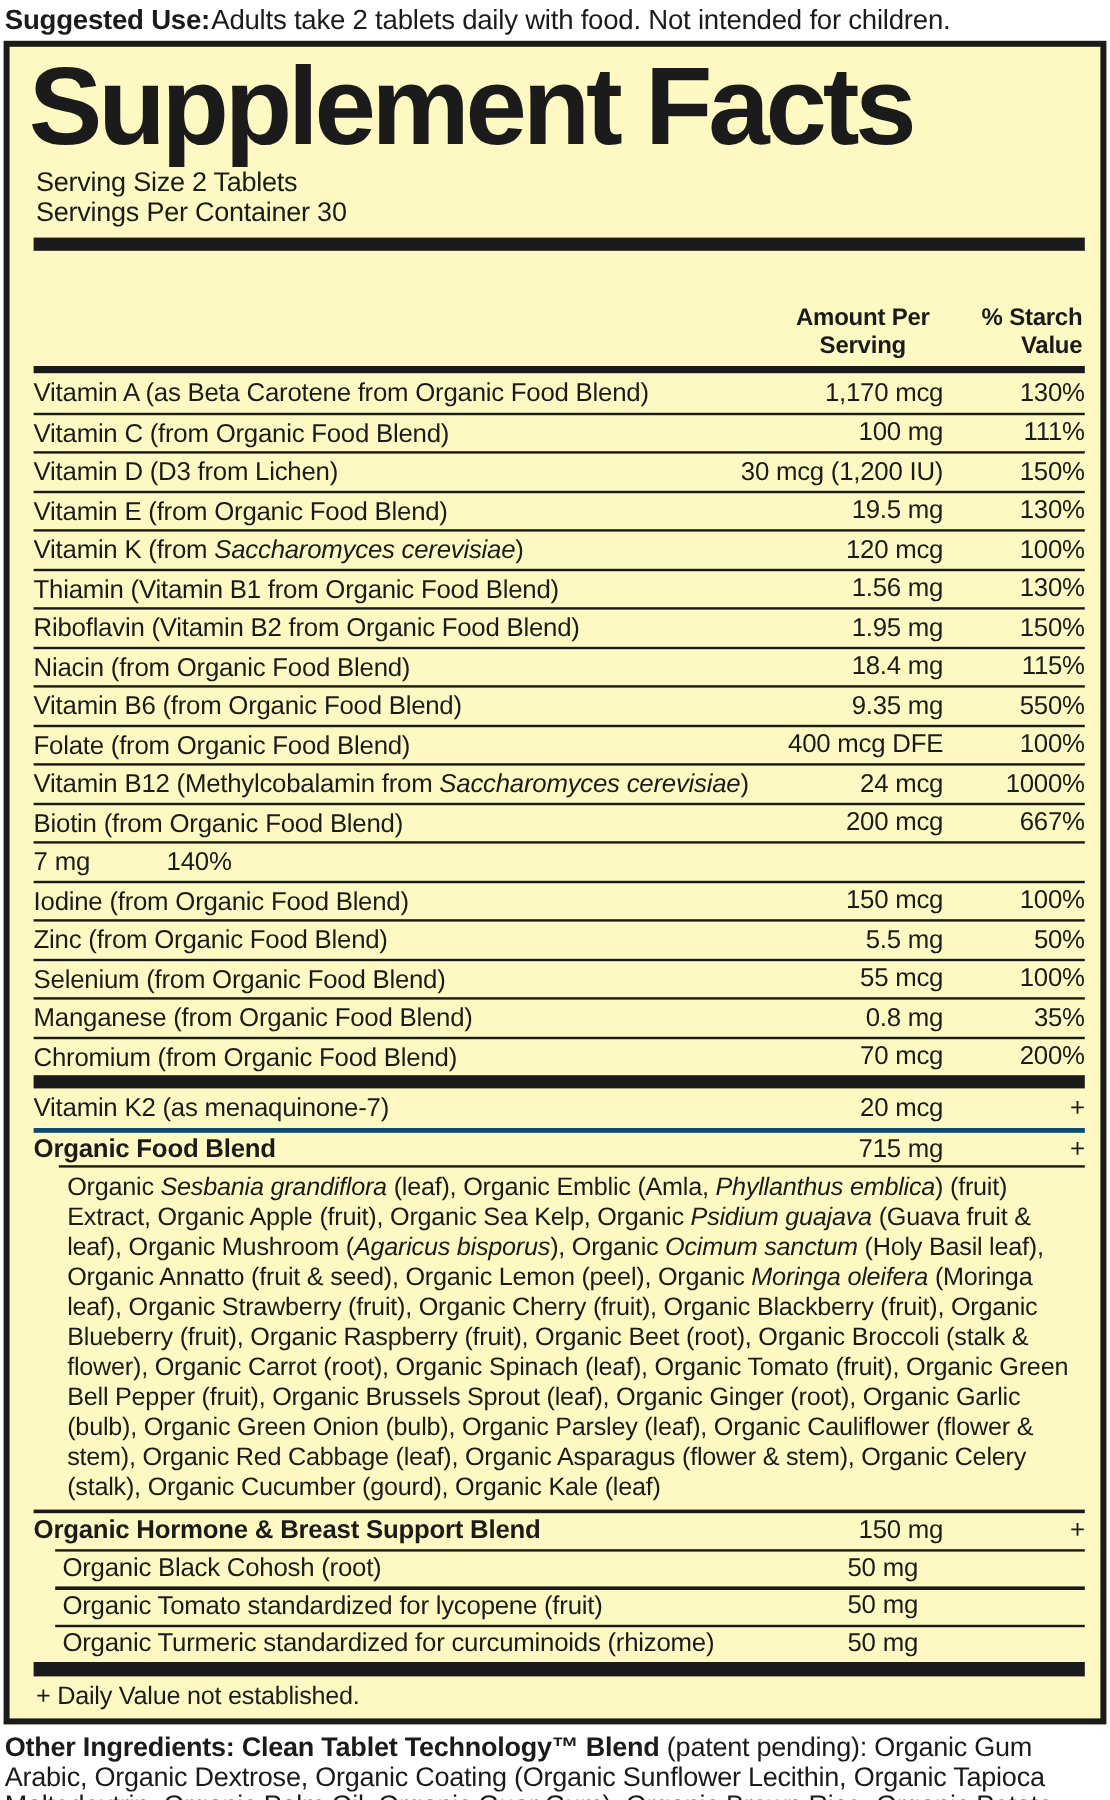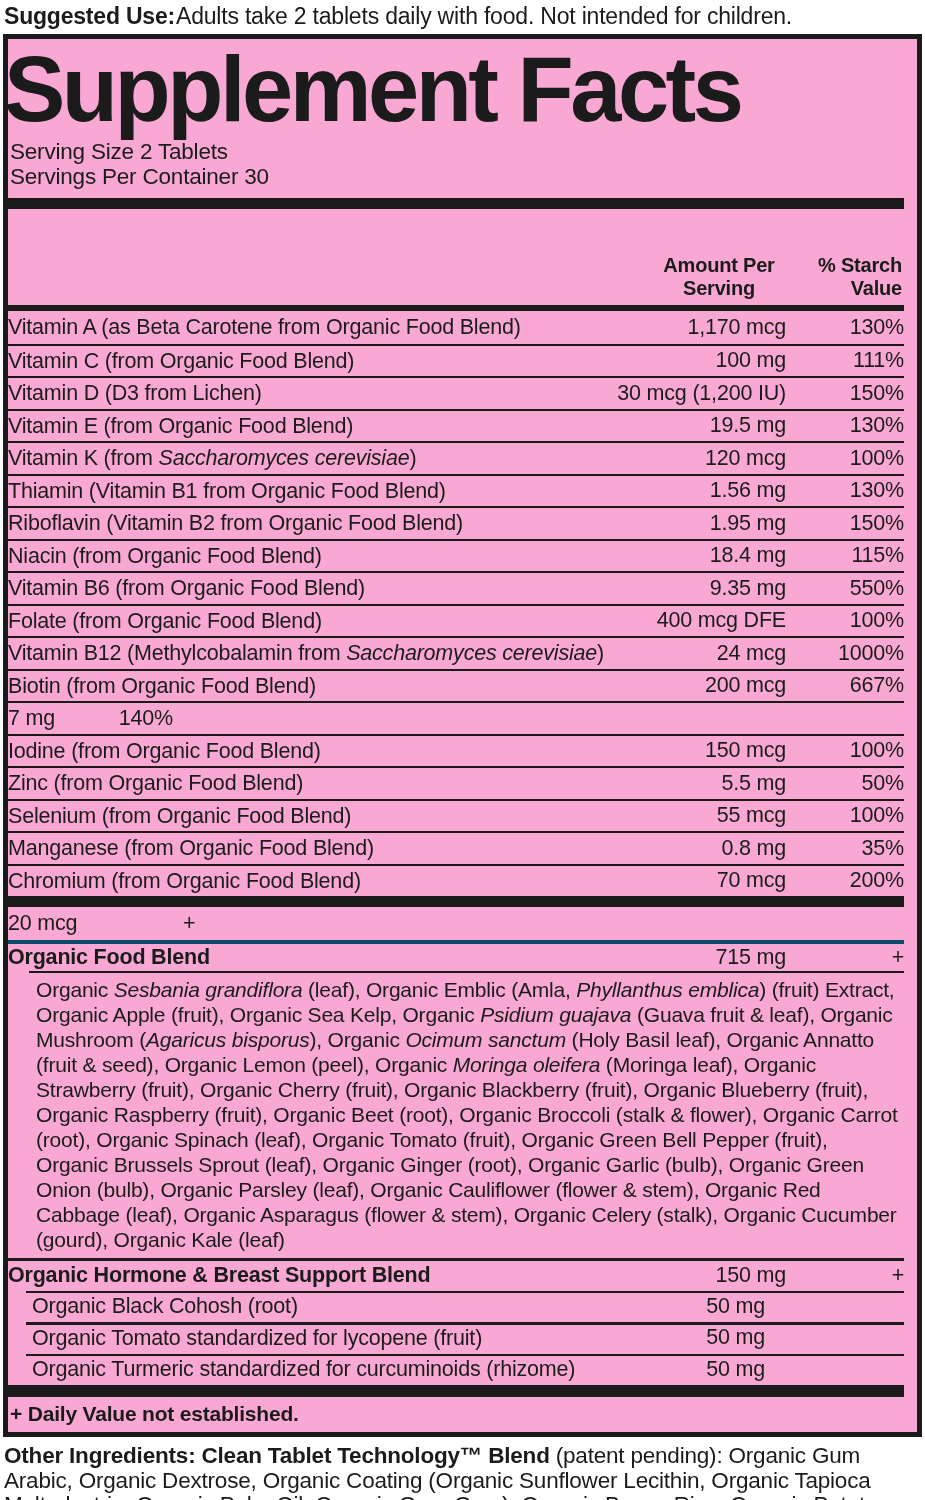--- a/index.html
+++ b/index.html
@@ -19,22 +19,22 @@
     line-height:1.15;
     white-space:nowrap;
   }
   .suggested b{font-weight:700;text-align:center;}
   .sug-text{margin-left:1px;text-align:right;}
 
   
   .panel{
     margin:0 3px;
     border:5px solid #1b1b1b;
-    background:#f9a8d4;
-    padding:4px 13px 0 0;
+    background:#fef9c3;
+    padding:4px 13px 0 20px;
     box-sizing:border-box;
   }
 
   .title{
     margin:0 0 4px -4px;
     font-size:92px;
     line-height:1.02;
     font-weight:800;
     letter-spacing:-3.5px;
     white-space:nowrap;
@@ -88,21 +88,20 @@
     line-height:25px;
   }
   .blend-par::before{
     content:"";position:absolute;top:0;left:0;right:0;height:2.5px;background:#1b1b1b;
   }
 
   .footnote{
     font-size:21px;
     padding:5px 0 7px 2px;
     line-height:1.1;
-    font-weight:bold;
   }
 
   
   .other{
     margin:7px 4px 0 4px;
     font-size:22.5px;
     line-height:24.5px;
   }
   .other b{font-weight:700;}
 </style>
@@ -227,20 +226,21 @@
     <span class="rname"><span>Chromium (from Organic Food Blend)</span></span>
     <span class="ramt">70 mcg</span>
     <span class="rdv">200%</span>
   </div>
       </div>
 
     <div class="bar thick"></div>
 
     <div id="k2-rows">
         <div class="row">
+    <span class="rname"><span>Vitamin K2 (as menaquinone-7)</span></span>
     <span class="ramt">20 mcg</span>
     <span class="rdv">+</span>
   </div>
       </div>
 
     <div id="foodblend-rows">
         <div class="row bold">
     <span class="rname"><span>Organic Food Blend</span></span>
     <span class="ramt">715 mg</span>
     <span class="rdv">+</span>

